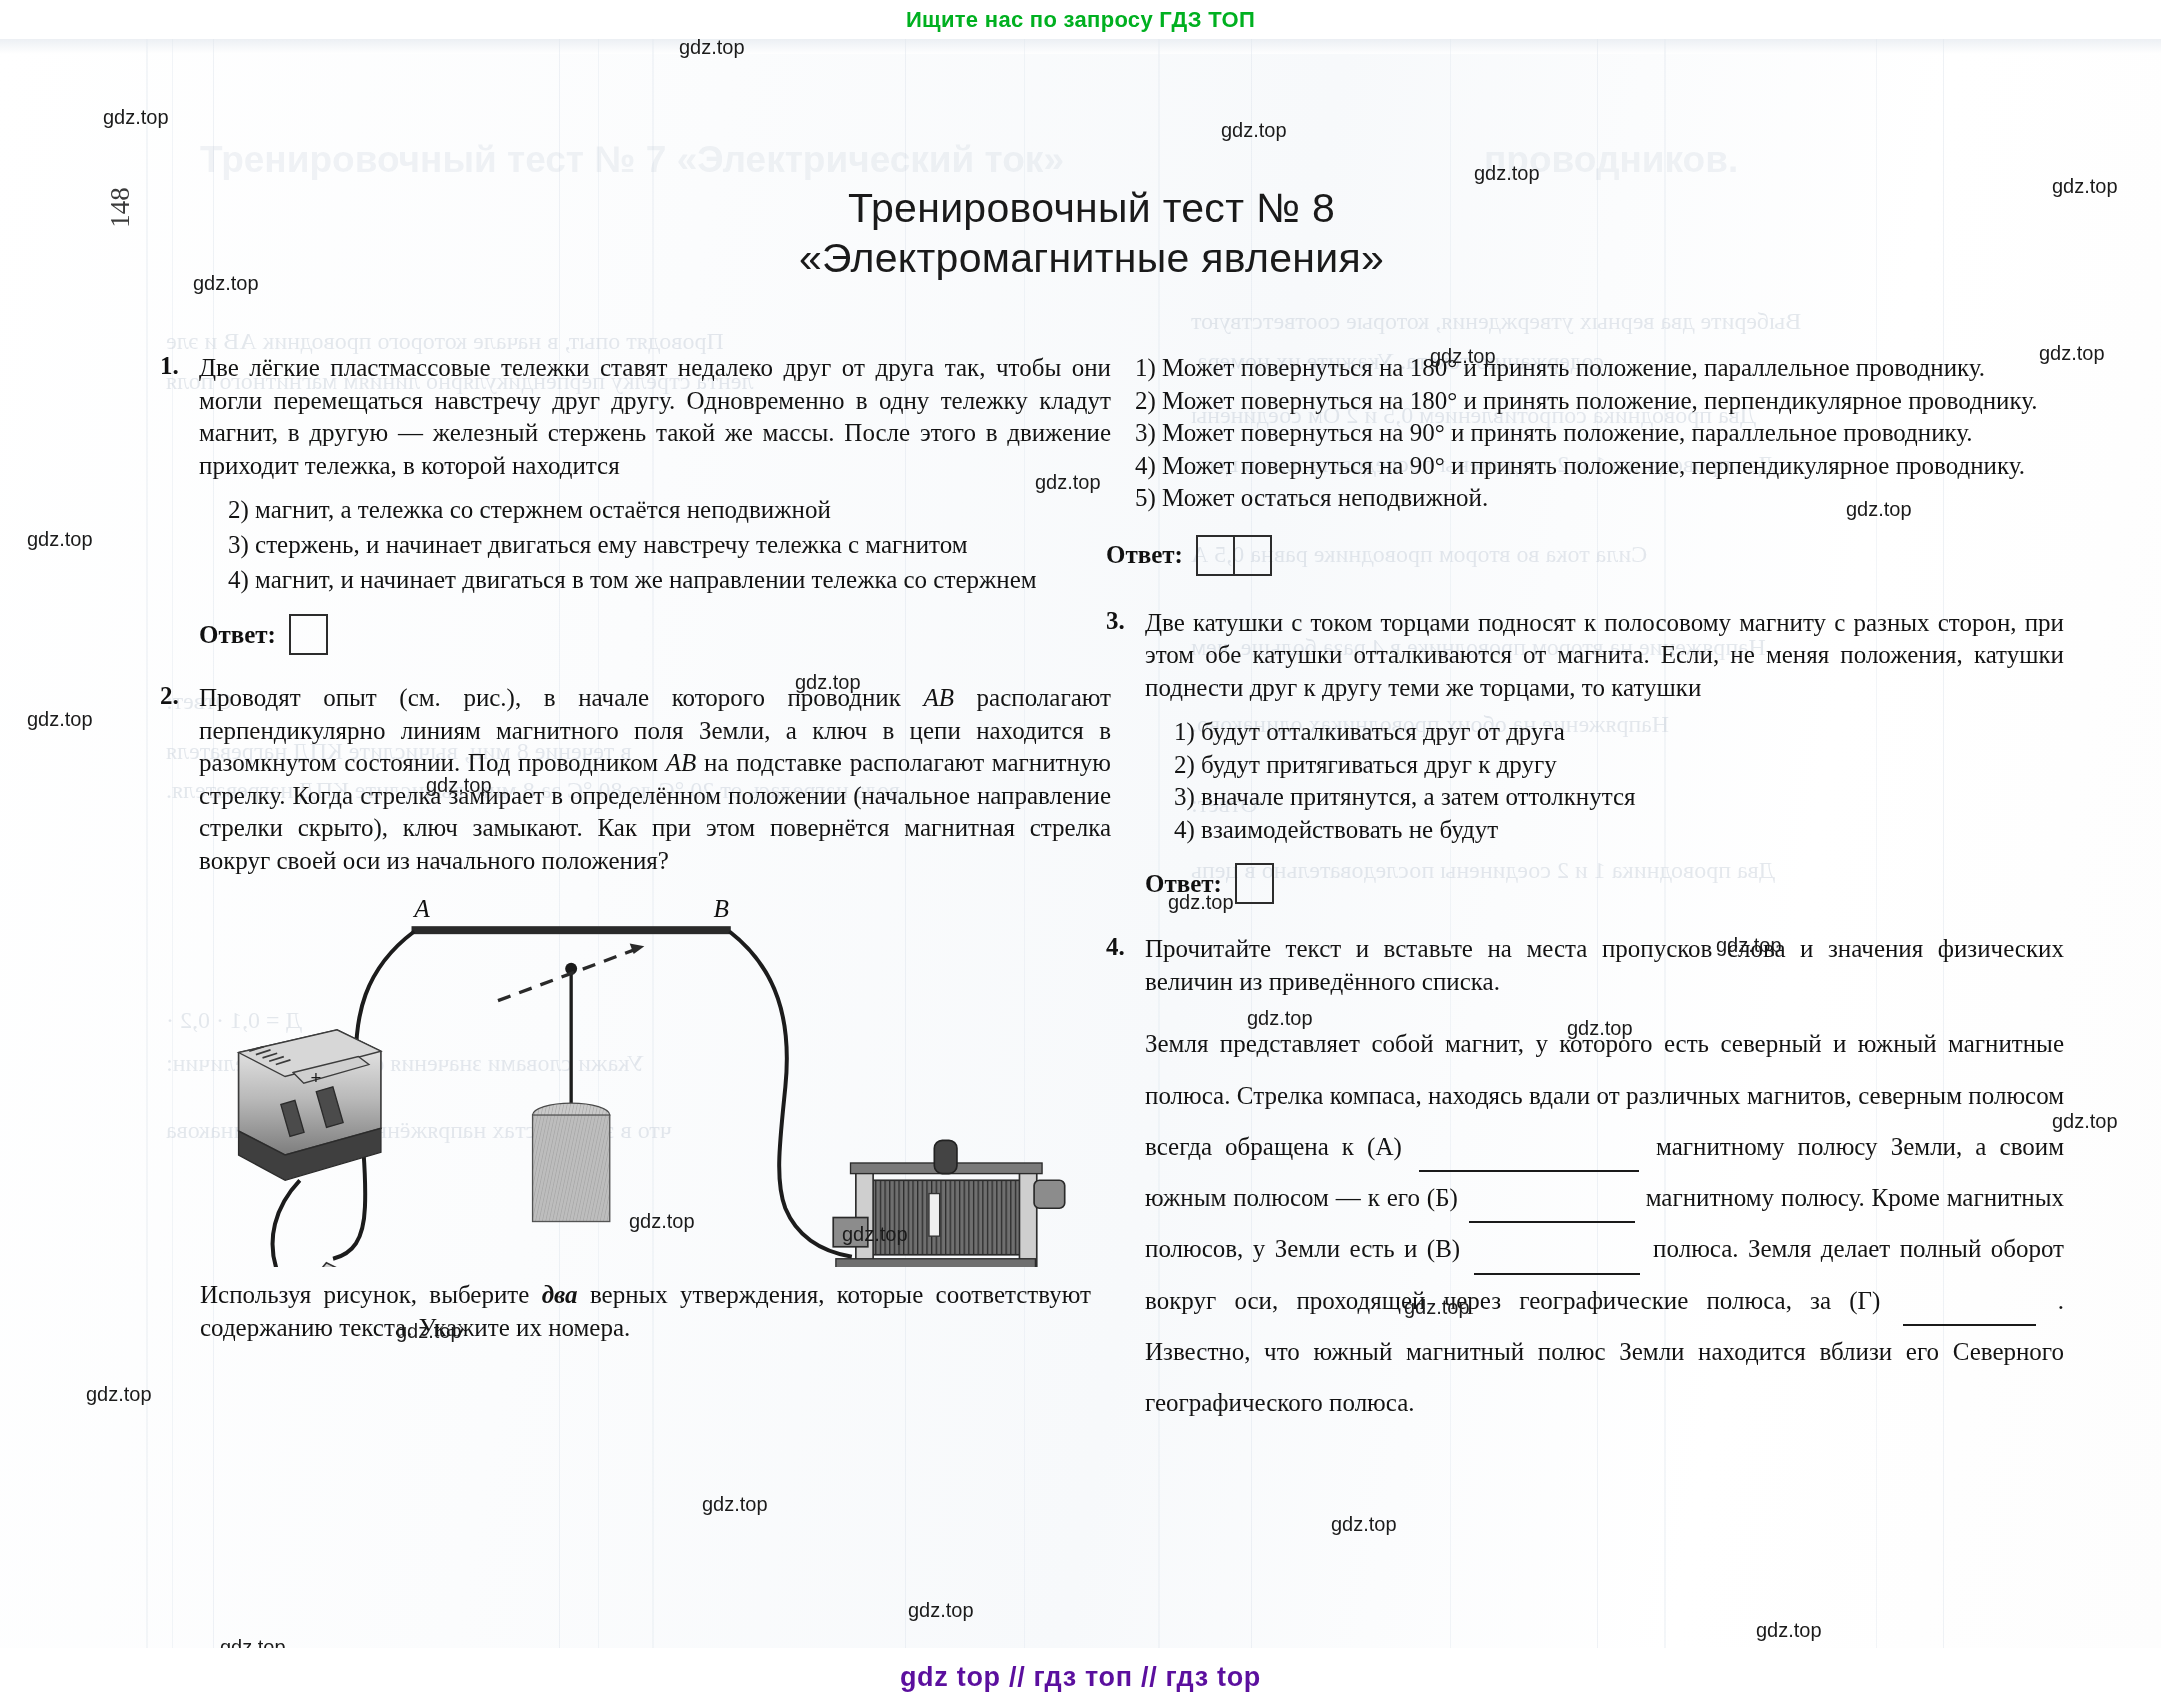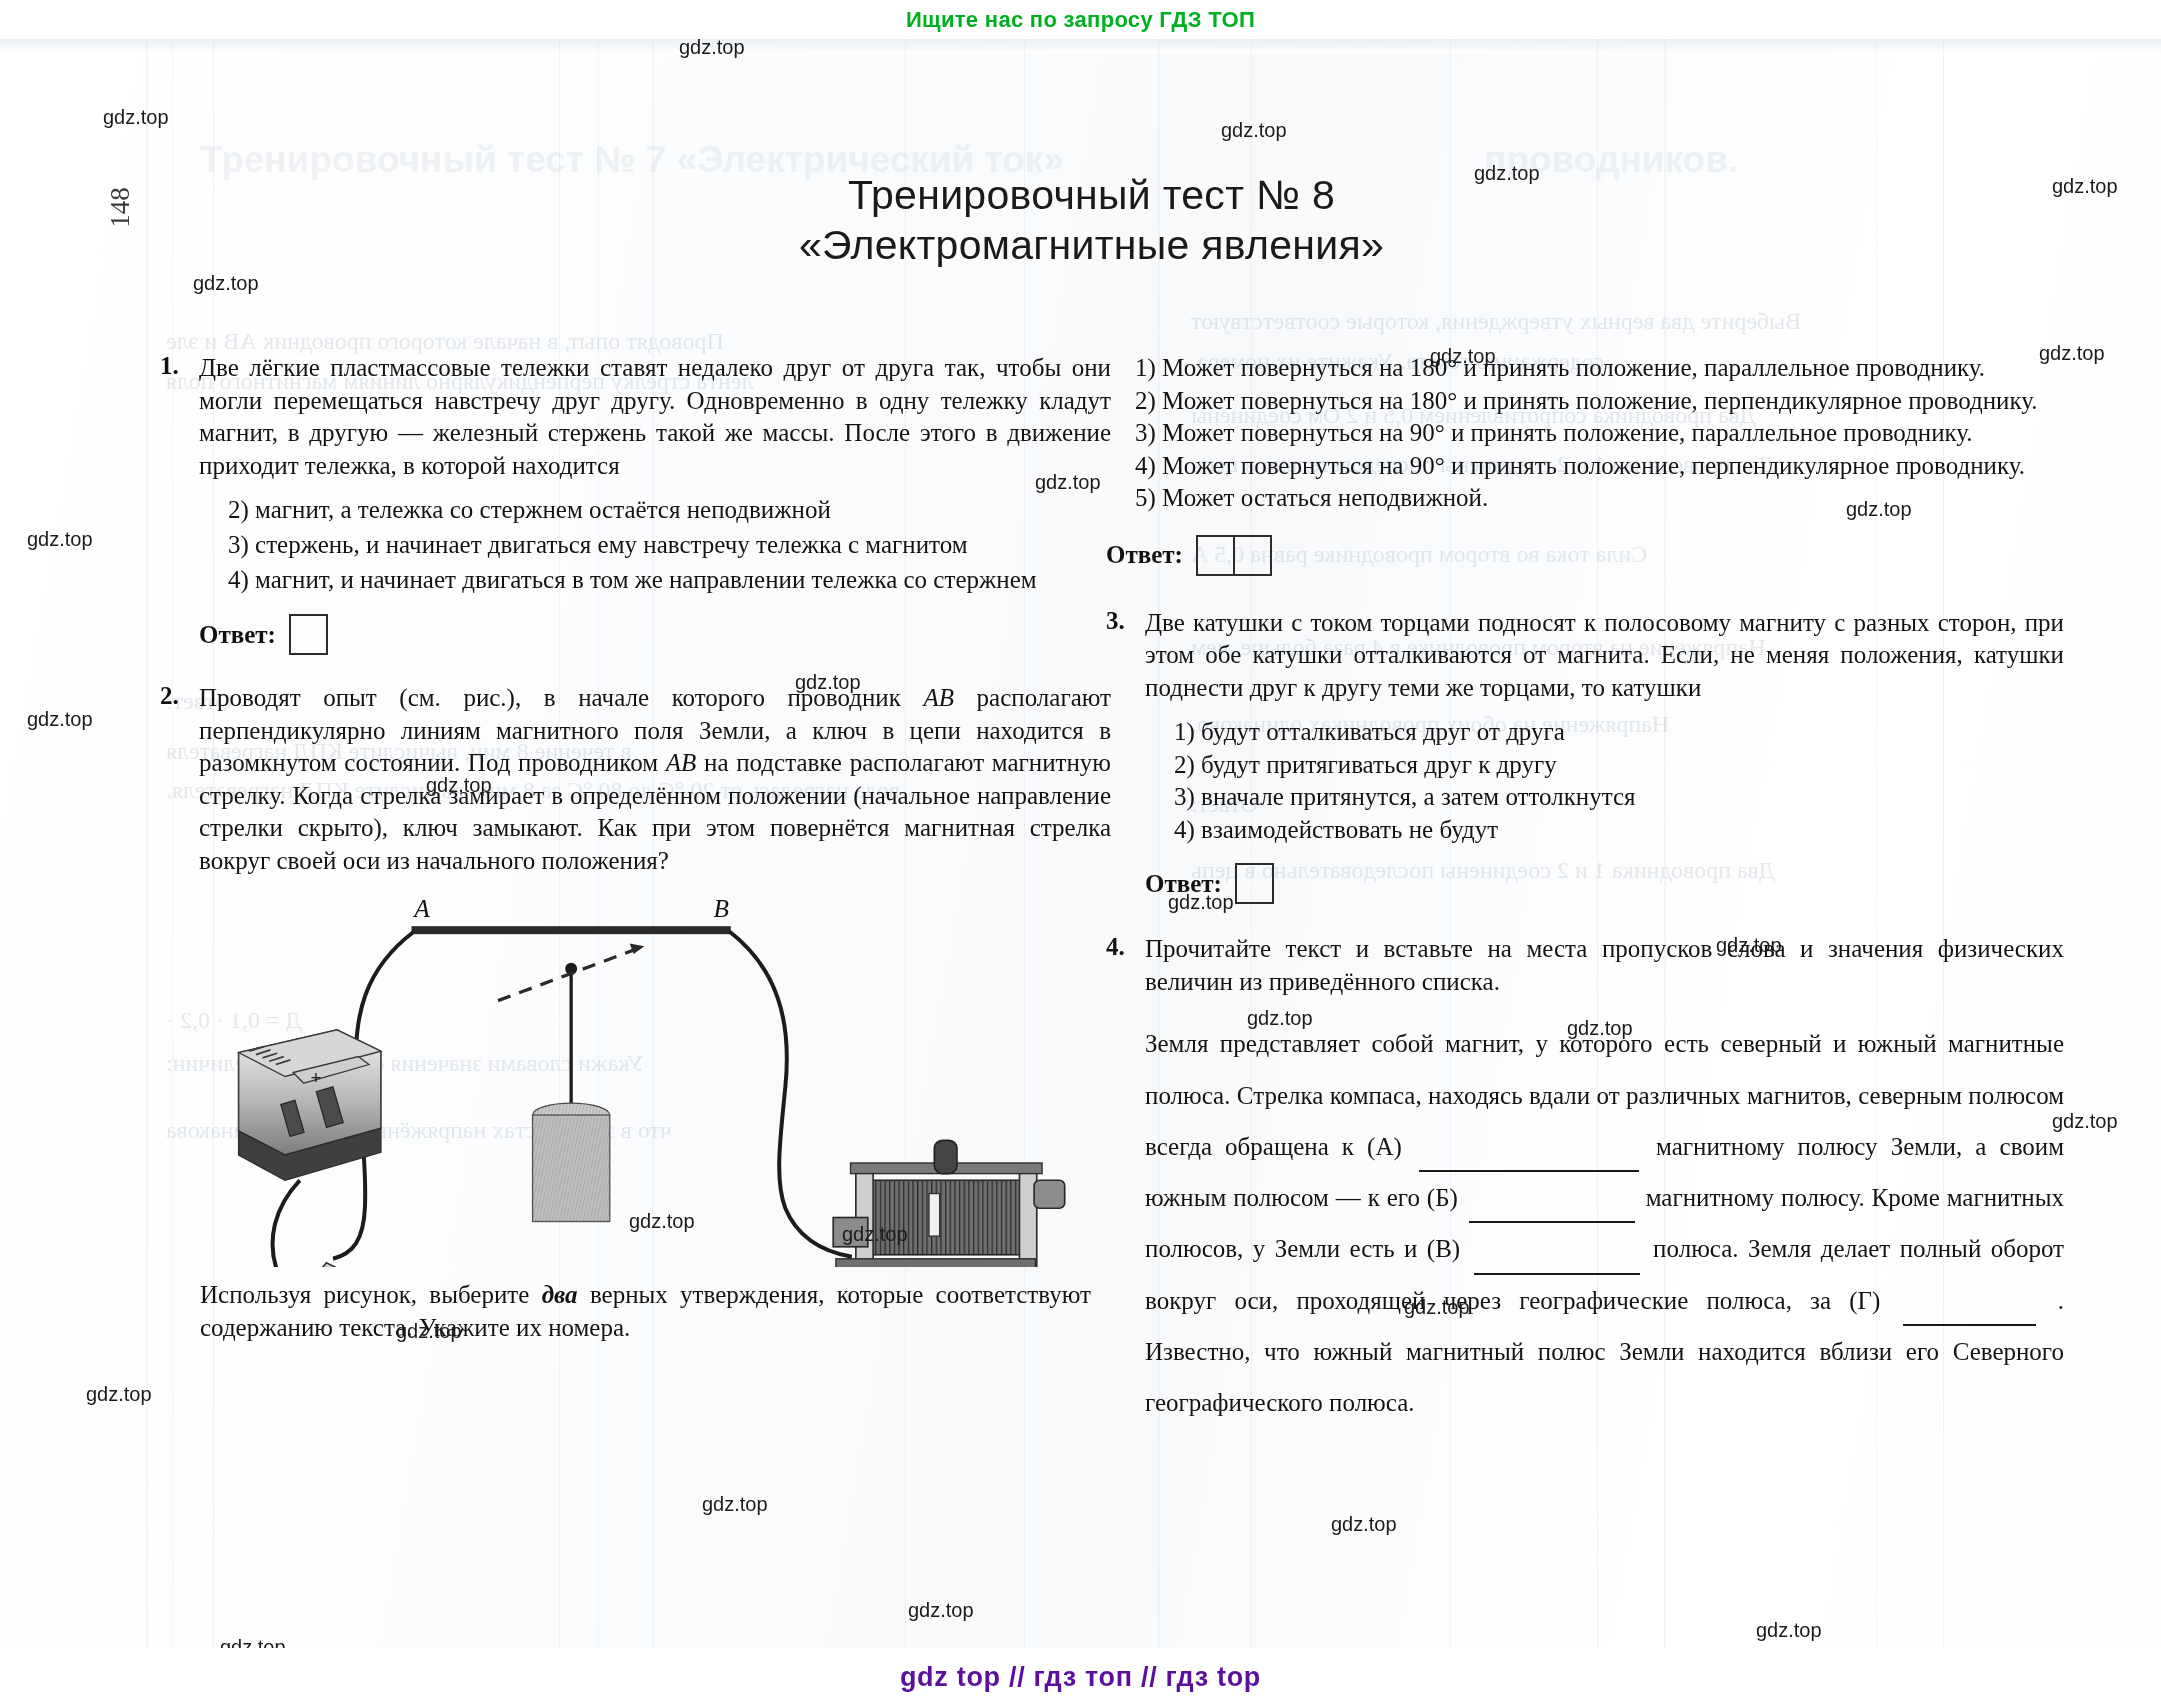--- a/index.html
+++ b/index.html
@@ -100,21 +100,21 @@
     color: #3b3b3b;
     transform: rotate(-90deg);
     transform-origin: center center;
     z-index: 15;
   }
 
   
   .title-block {
     position: absolute;
     left: 333px;
-    top: 131px;
+    top: 144px;
     width: 1517px;
     text-align: center;
     z-index: 14;
   }
   .title-block .l1,
   .title-block .l2 {
     font-family: "Liberation Sans", sans-serif;
     font-size: 41px;
     font-weight: 400;
     color: #1a1a1a;

